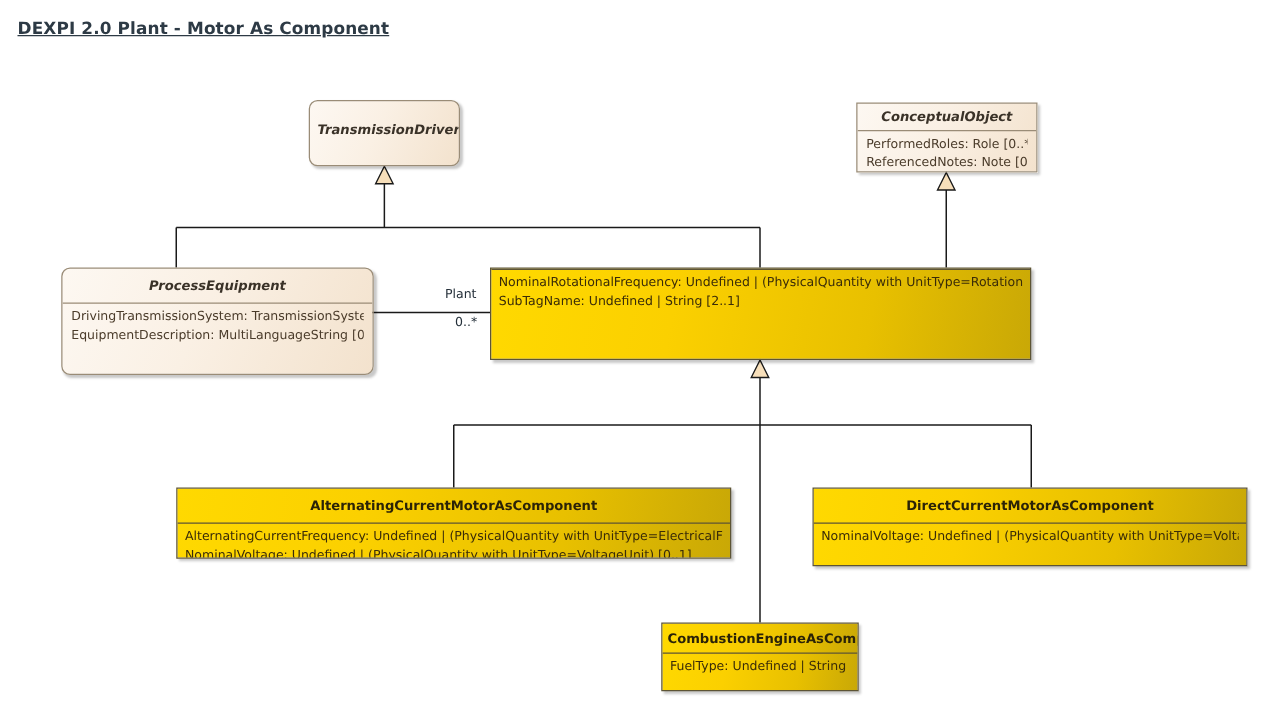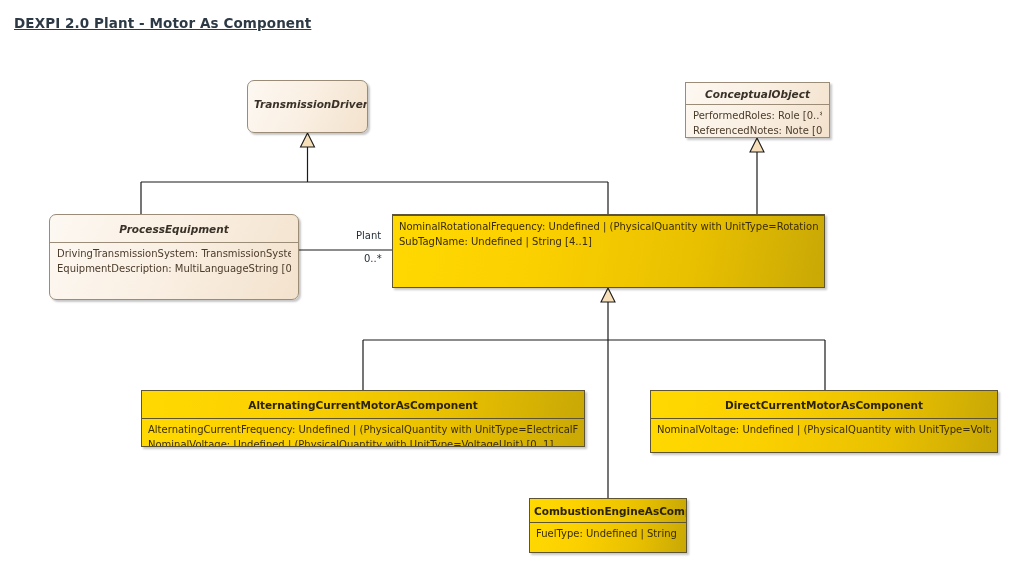--- a/index.html
+++ b/index.html
@@ -189,21 +189,21 @@
   <div class="uml-header" style="padding:8px 6px 7px 6px;">ProcessEquipment</div>
   <div class="uml-attrs">
     <div class="uml-attr">DrivingTransmissionSystem: TransmissionSystem [0..1]</div>
     <div class="uml-attr">EquipmentDescription: MultiLanguageString [0..1]</div>
   </div>
 </div>
 
 <div class="uml-class gold" style="left:392px; top:214px; width:433px; height:74px;">
   <div class="uml-attrs">
     <div class="uml-attr">NominalRotationalFrequency: Undefined | (PhysicalQuantity with UnitType=RotationalFrequencyUnit) [0..1]</div>
-    <div class="uml-attr">SubTagName: Undefined | String [4..1]</div>
+    <div class="uml-attr">SubTagName: Undefined | String [2..1]</div>
   </div>
 </div>
 
 <div class="uml-class gold" style="left:141px; top:390px; width:444px; height:57px;">
   <div class="uml-header">AlternatingCurrentMotorAsComponent</div>
   <div class="uml-attrs">
     <div class="uml-attr">AlternatingCurrentFrequency: Undefined | (PhysicalQuantity with UnitType=ElectricalFrequencyUnit) [0..1]</div>
     <div class="uml-attr">NominalVoltage: Undefined | (PhysicalQuantity with UnitType=VoltageUnit) [0..1]</div>
   </div>
 </div>

